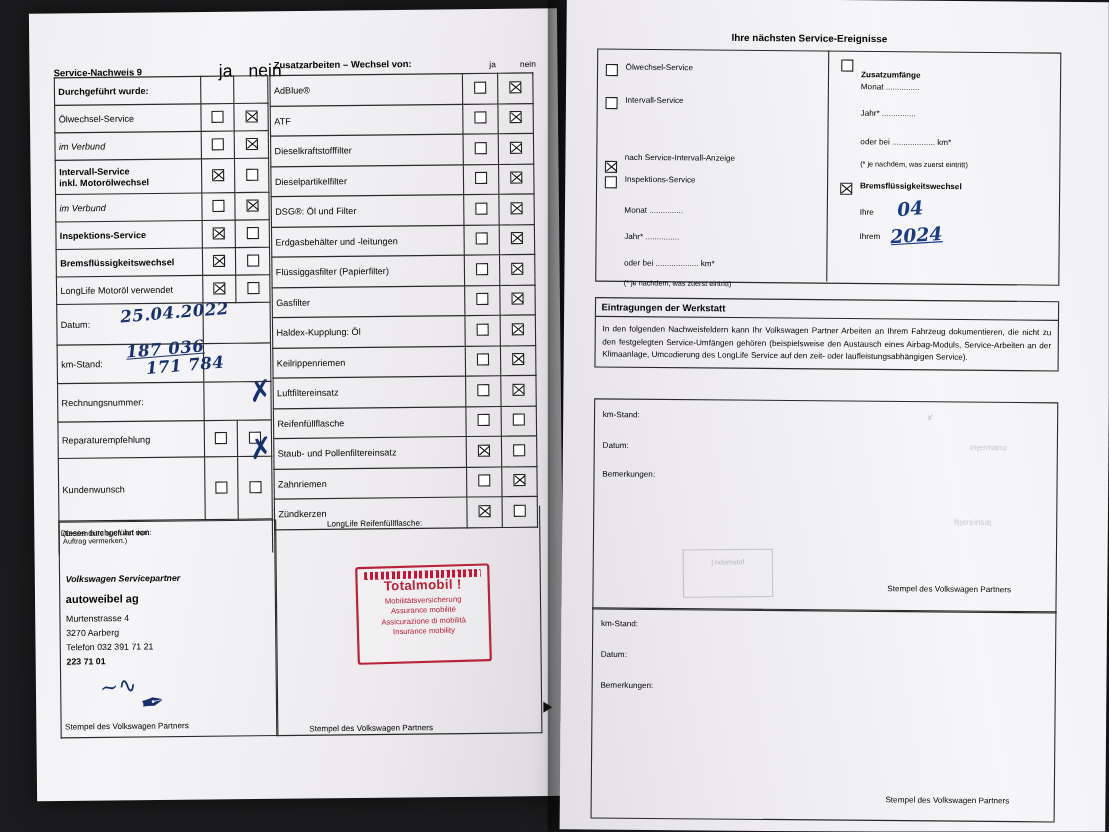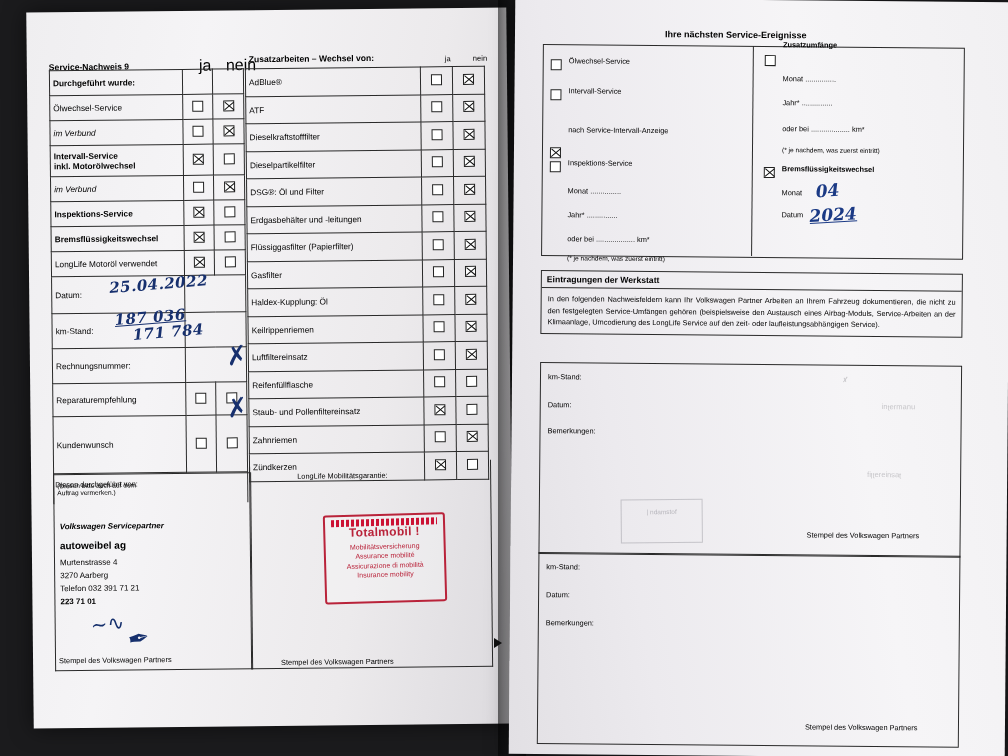--- a/index.html
+++ b/index.html
@@ -274,21 +274,21 @@
           <td class="cellc"><span class="cb x"></span></td>
         </tr>
     <tr>
           <td>Zündkerzen</td>
           <td class="cellc"><span class="cb x"></span></td>
           <td class="cellc"><span class="cb"></span></td>
         </tr>
   </tbody>
     </table>
 
-  <div class="blk sm" style="left:266px;top:462px;">LongLife Mobilitätsgarantie:</div>
+  <div class="blk sm" style="left:266px;top:462px;">LongLife Reifenfüllflasche:</div>
   <div class="blk" style="left:218px;top:452px;width:240px;height:206px;border:1px solid #2a2a2a;border-top:none;"></div>
   <div class="blk sm" style="left:248px;top:648px;">Stempel des Volkswagen Partners</div>
 
   <div class="stamp">
     <div class="bar"></div>
     <div class="big">Totalmobil !</div>
     <div style="margin-top:4px;">Mobilitätsversicherung</div>
     <div>Assurance mobilité</div>
     <div>Assicurazione di mobilità</div>
     <div>Insurance mobility</div>
@@ -305,42 +305,42 @@
 
   <div class="blk" style="left:28px;top:46px;width:420px;height:210px;border:1px solid #2a2a2a;"></div>
   <div class="blk" style="left:238px;top:46px;width:1px;height:210px;background:#2a2a2a;"></div>
 
   <div class="blk" style="left:36px;top:58px;"><span class="cb"></span></div>
   <div class="blk sm" style="left:54px;top:58px;">Ölwechsel-Service</div>
 
   <div class="blk" style="left:36px;top:88px;"><span class="cb"></span></div>
   <div class="blk sm" style="left:54px;top:88px;">Intervall-Service</div>
 
-  <div class="blk sm" style="left:54px;top:127px;">nach Service-Intervall-Anzeige</div>
+  <div class="blk sm" style="left:54px;top:140px;">nach Service-Intervall-Anzeige</div>
   <div class="blk" style="left:36px;top:146px;"><span class="cb x"></span></div>
 
   <div class="blk" style="left:36px;top:160px;"><span class="cb"></span></div>
   <div class="blk sm" style="left:54px;top:160px;">Inspektions-Service</div>
 
   <div class="blk sm" style="left:54px;top:188px;">Monat ...............</div>
   <div class="blk sm" style="left:54px;top:212px;">Jahr* ...............</div>
   <div class="blk sm" style="left:54px;top:236px;">oder bei ................... km*</div>
   <div class="blk xs" style="left:54px;top:256px;">(* je nachdem, was zuerst eintritt)</div>
 
   <div class="blk" style="left:250px;top:52px;"><span class="cb"></span></div>
-  <div class="blk sm" style="left:268px;top:40px;font-weight:bold;">Zusatzumfänge</div>
+  <div class="blk sm" style="left:268px;top:63px;font-weight:bold;">Zusatzumfänge</div>
   <div class="blk sm" style="left:268px;top:74px;">Monat ...............</div>
   <div class="blk sm" style="left:268px;top:98px;">Jahr* ...............</div>
   <div class="blk sm" style="left:268px;top:124px;">oder bei ................... km*</div>
   <div class="blk xs" style="left:268px;top:146px;">(* je nachdem, was zuerst eintritt)</div>
 
   <div class="blk" style="left:250px;top:164px;"><span class="cb x"></span></div>
   <div class="blk sm" style="left:268px;top:164px;font-weight:bold;">Bremsflüssigkeitswechsel</div>
-  <div class="blk sm" style="left:268px;top:188px;">Monat</div>
-  <div class="blk sm" style="left:268px;top:210px;">Datum</div>
+  <div class="blk sm" style="left:268px;top:188px;">Ihre</div>
+  <div class="blk sm" style="left:268px;top:210px;">Ihrem</div>
   <div class="hw2 blk" style="left:302px;top:180px;font-size:17px;transform:rotate(-5deg);">04</div>
   <div class="hw2 blk" style="left:296px;top:204px;font-size:17px;transform:rotate(-4deg);text-decoration:underline;">2024</div>
 
   <div id="work-box">
     <div style="border-bottom:1px solid #2a2a2a;padding:3px 5px;font-weight:bold;font-size:8.6px;">Eintragungen der Werkstatt</div>
     <div class="sm" style="padding:5px 6px;line-height:11.5px;text-align:justify;">In den folgenden Nachweisfeldern kann Ihr Volkswagen Partner Arbeiten an Ihrem Fahrzeug dokumentieren, die nicht zu den festgelegten Service-Umfängen gehören (beispielsweise den Austausch eines Airbag-Moduls, Service-Arbeiten an der Klimaanlage, Umcodierung des LongLife Service auf den zeit- oder laufleistungsabhängigen Service).</div>
   </div>
 
   <div class="blk" style="left:28px;top:364px;width:420px;height:190px;border:1px solid #2a2a2a;"></div>
   <div class="blk sm" style="left:36px;top:374px;">km-Stand:</div>

